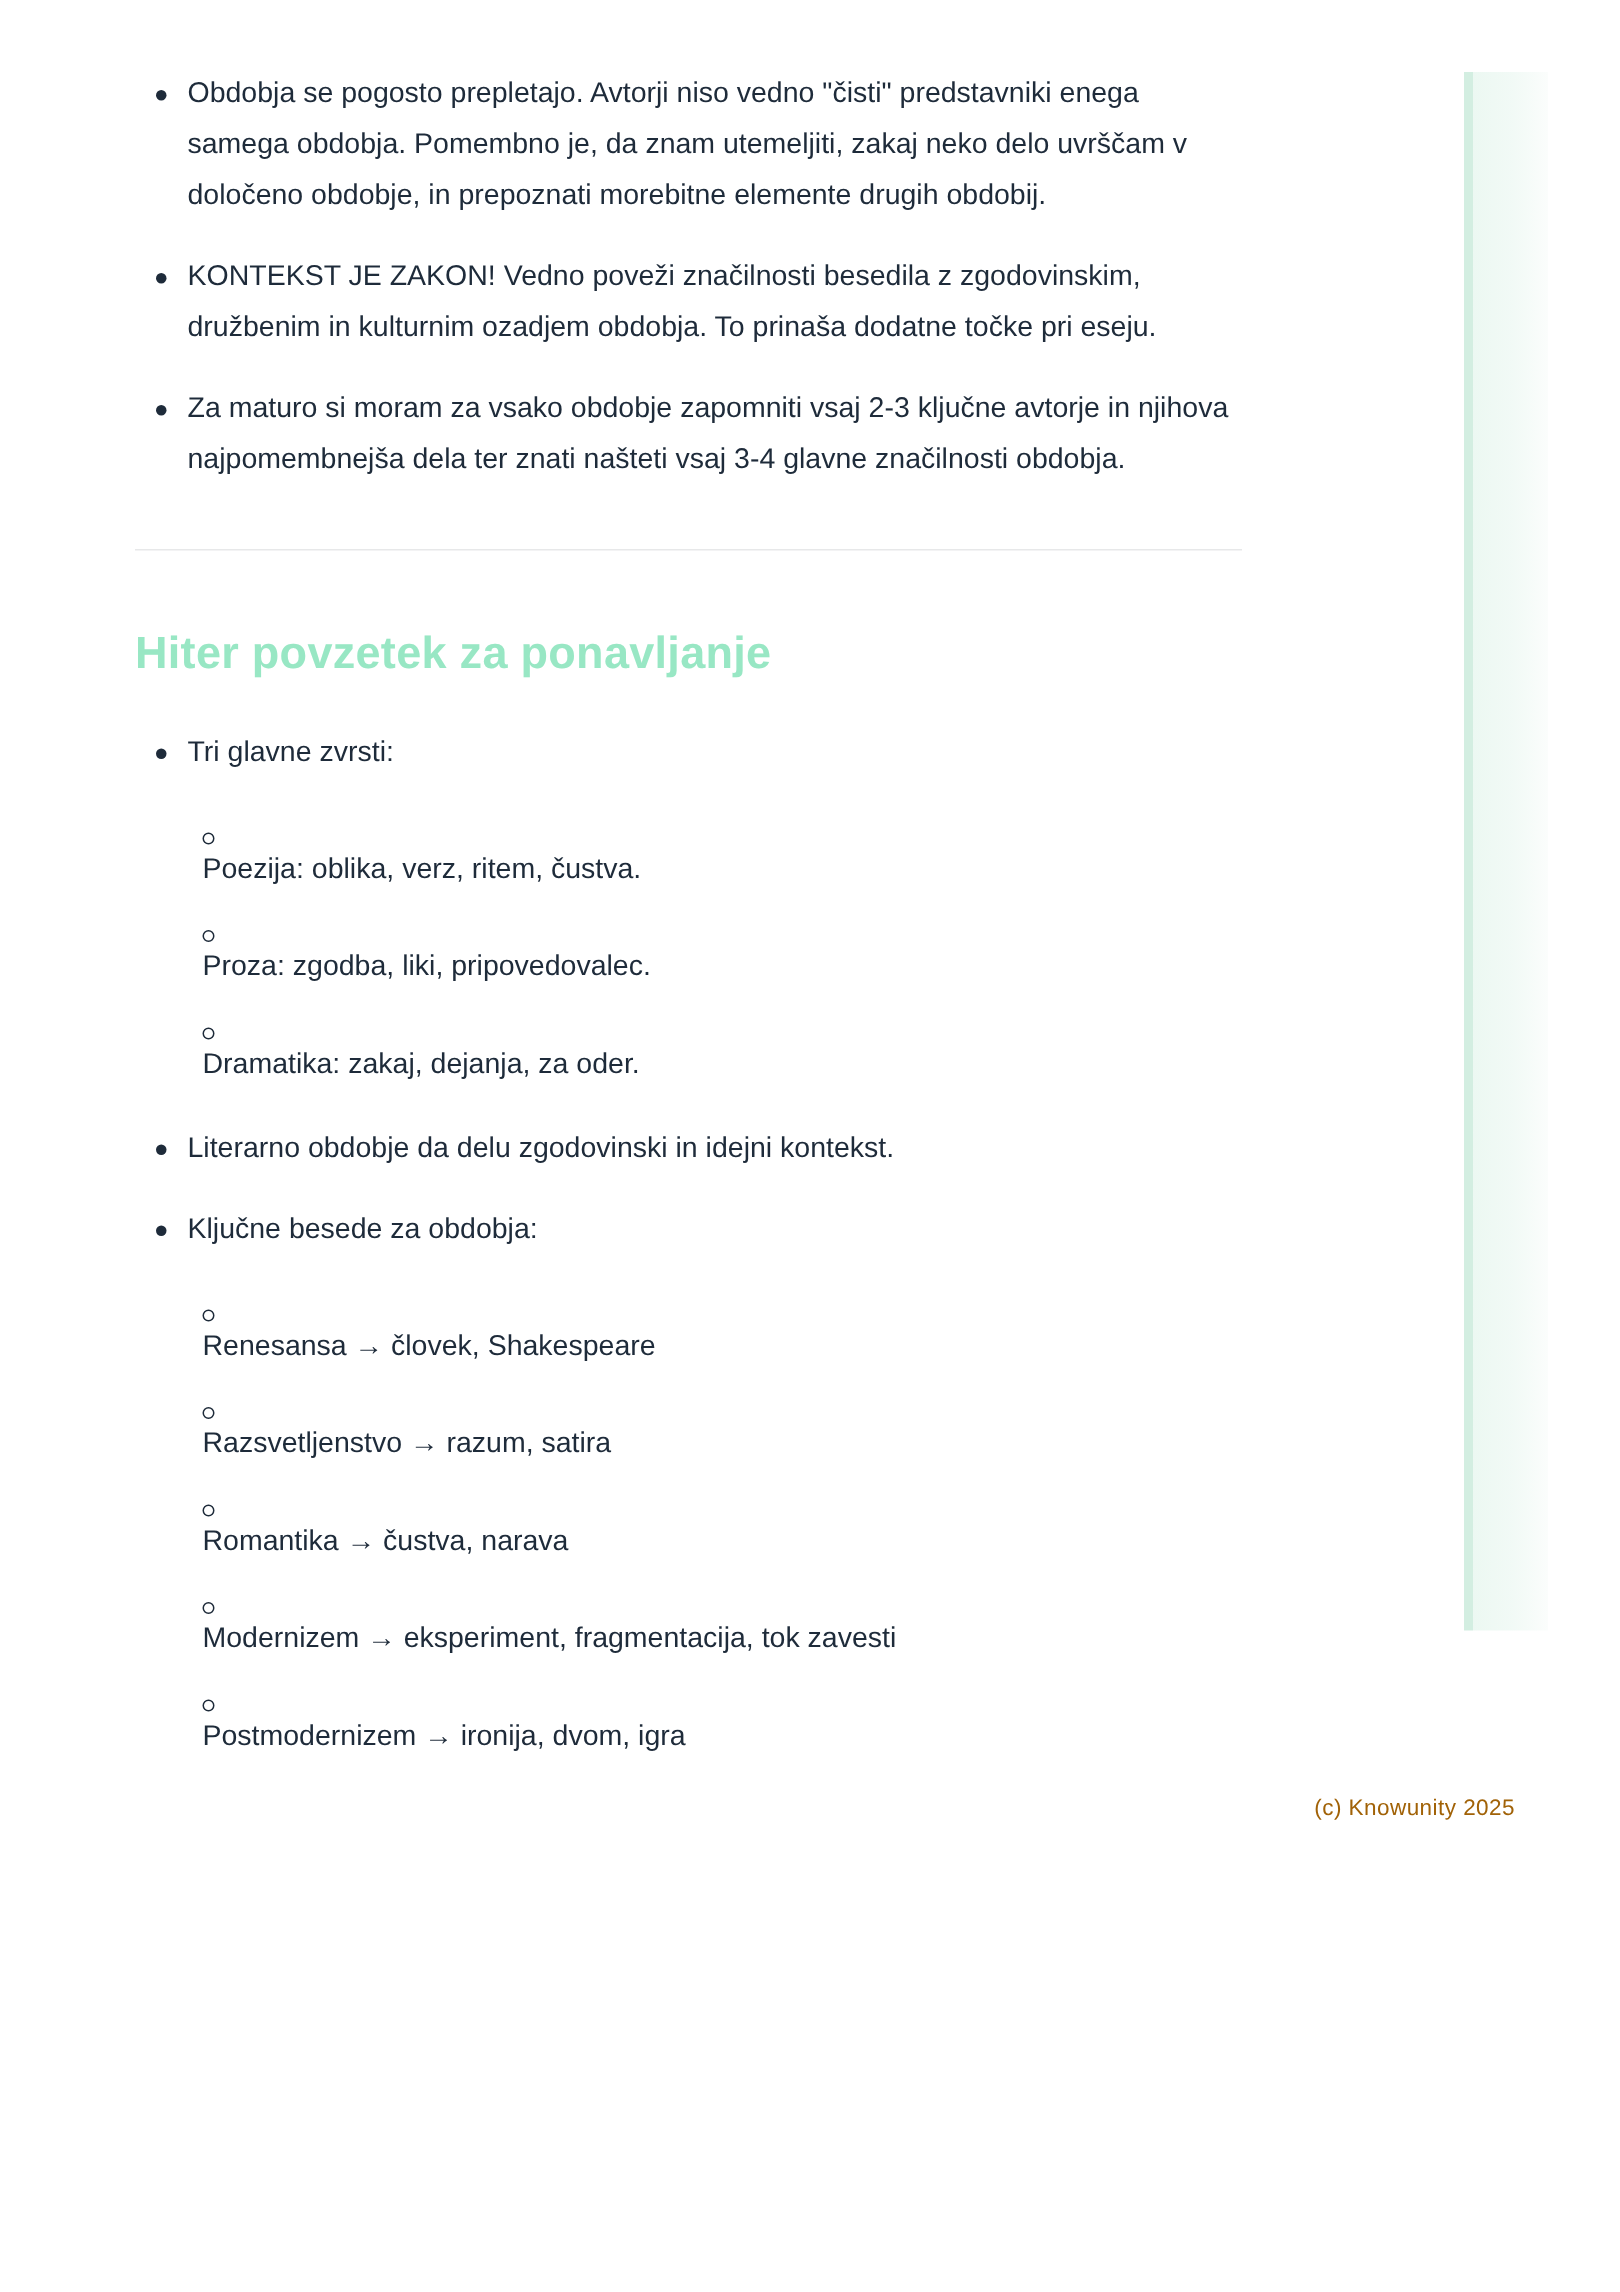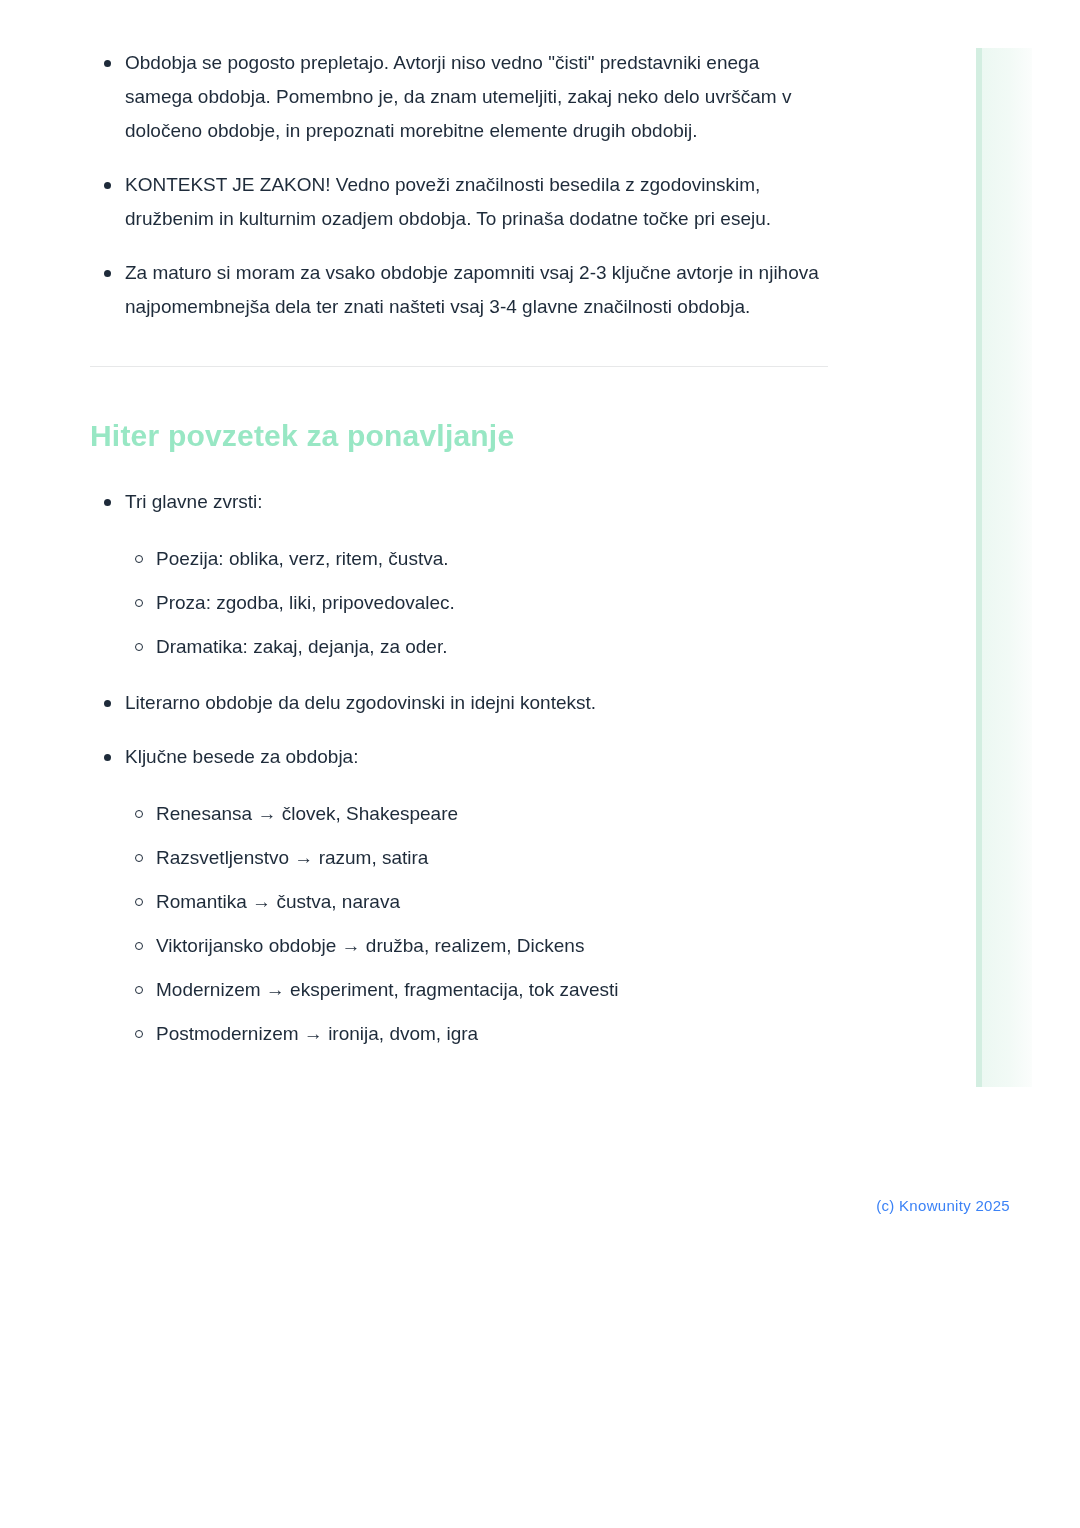--- a/index.html
+++ b/index.html
@@ -19,21 +19,21 @@
     left:90px; top:46px;
     width:738px;
     font-size:19px;
     line-height:34px;
   }
   b { font-weight:400; }
 
   
   .li { display:flex; }
   .li.lvl1 { padding-left:14px; margin-bottom:20px; }
-  .li.lvl2 { padding-left:45px; margin-bottom:10px; }
+  .li.lvl2 { padding-left:45px; margin-bottom:10px;flex-direction:column; }
   .marker-col { flex:0 0 21px; }
   .dot {
     display:block; width:7px; height:7px; border-radius:50%;
     background:#1e2b3a; margin-top:14px;
   }
   .ring {
     display:block; width:8px; height:8px; border-radius:50%;
     border:1.6px solid #1e2b3a; background:transparent; margin-top:13px;
   }
   .li-text { flex:1 1 auto; }
@@ -58,21 +58,21 @@
     top:48px; right:48px;
     width:56px; height:1039px;
     background:linear-gradient(to right, #ecf8f2 0%, #f2faf6 55%, #fbfdfc 100%);
     border-left:6px solid #d3eee1;
   }
 
   .footer {
     position:absolute;
     right:70px; bottom:62px;
     font-size:15px;
-    color:#3b82f6;
+    color:#a16207;
     letter-spacing:0.3px;
   }
 </style>
 </head>
 <body>
 
 <div class="page">
 
   <div class="content">
 
@@ -156,26 +156,20 @@
           <div class="li lvl2">
             <span class="marker-col">
               <span class="ring"></span>
             </span>
             <div class="li-text"><span>Romantika → </span><b>čustva</b><span>, narava</span></div>
           </div>
           <div class="li lvl2">
             <span class="marker-col">
               <span class="ring"></span>
             </span>
-            <div class="li-text"><span>Viktorijansko obdobje → </span><b>družba</b><span>, realizem, Dickens</span></div>
-          </div>
-          <div class="li lvl2">
-            <span class="marker-col">
-              <span class="ring"></span>
-            </span>
             <div class="li-text"><span>Modernizem → </span><b>eksperiment</b><span>, fragmentacija, tok zavesti</span></div>
           </div>
           <div class="li lvl2">
             <span class="marker-col">
               <span class="ring"></span>
             </span>
             <div class="li-text"><span>Postmodernizem → </span><b>ironija</b><span>, dvom, igra</span></div>
           </div>
         </div>
       </div>

